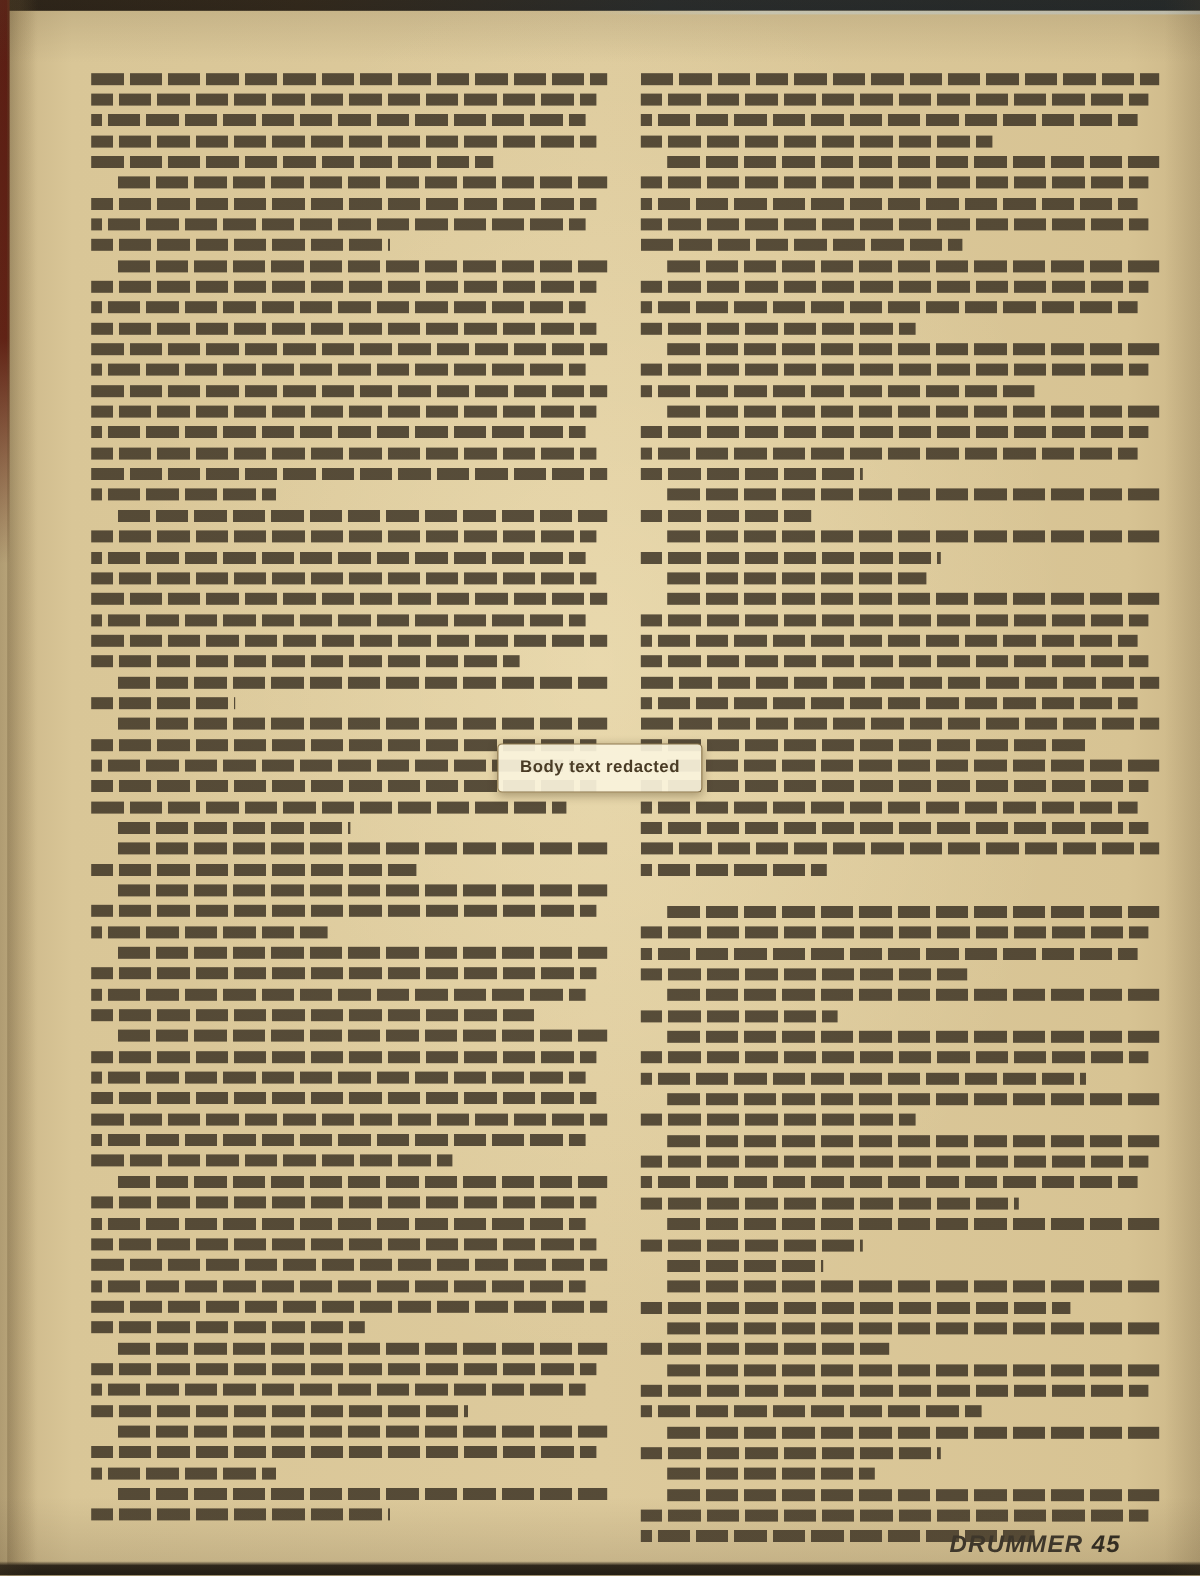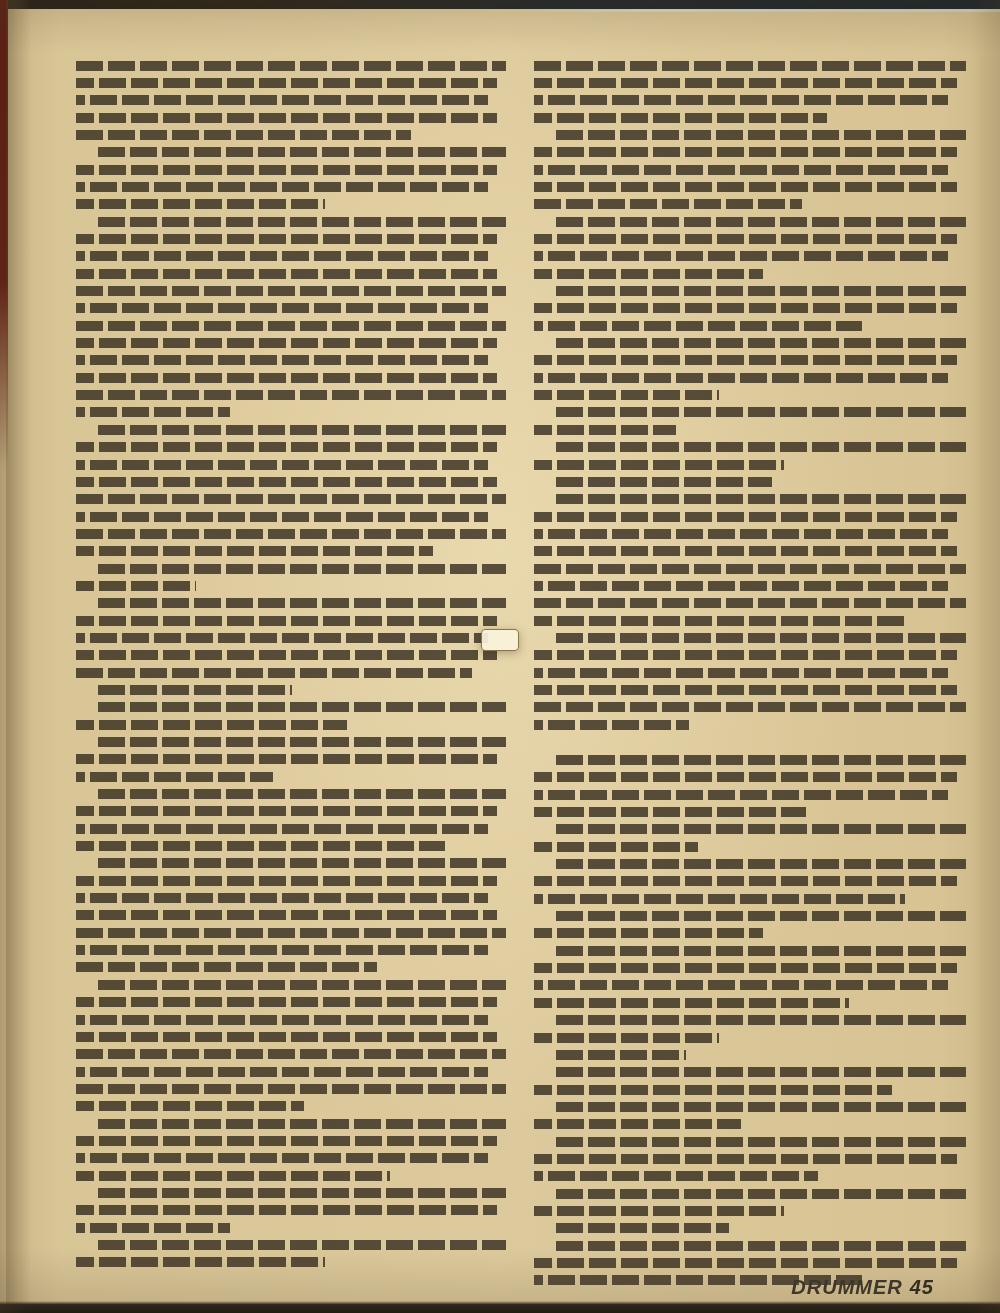--- a/index.html
+++ b/index.html
@@ -316,13 +316,14 @@
   </div>
 
 <div class="scan-bottom"></div>
 <div class="vignette"></div>
 
 <div class="folio">
   <span class="pub">DRUMMER</span><span class="num">45</span>
 </div>
 
 <div class="notice">
+  <b>Body text redacted</b>
 </div>
 
 </body></html>

